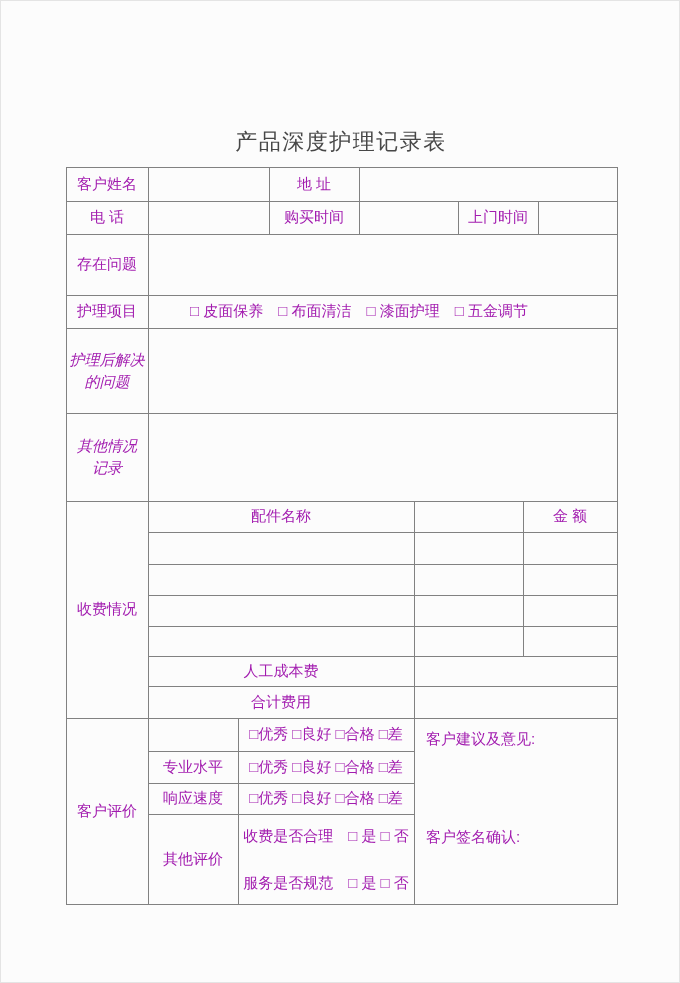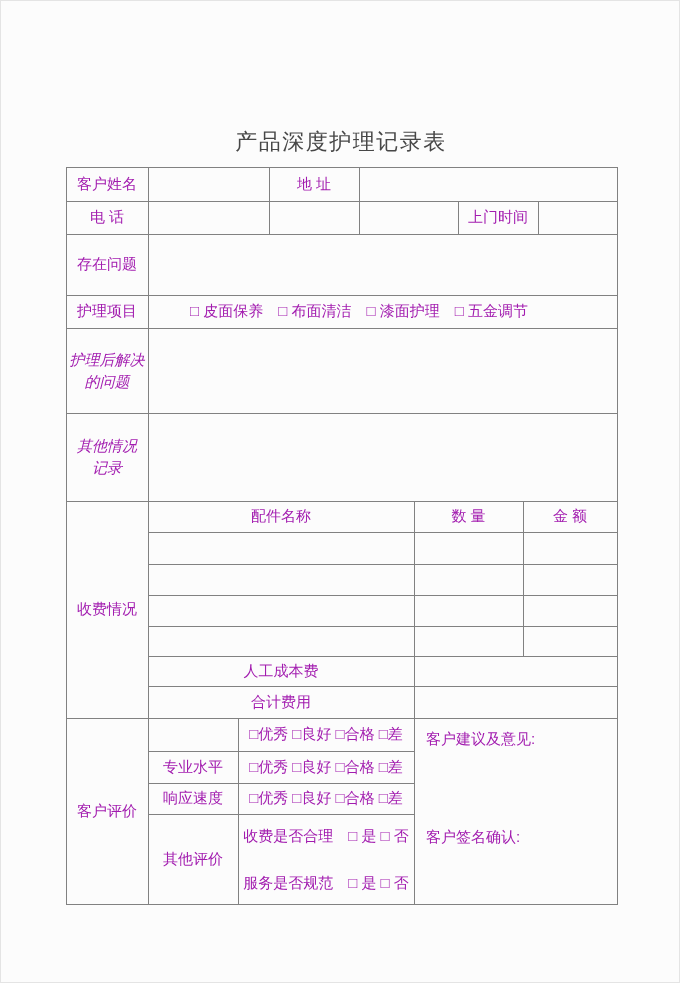--- a/index.html
+++ b/index.html
@@ -59,20 +59,21 @@
   <div class="line" style="left:522px;top:500px;width:1px;height:156px"></div>
   <div class="line" style="left:237px;top:717px;width:1px;height:187px"></div>
 
   <div class="cell" style="left:65px;top:166px;width:82px;height:34px">客户姓名</div>
   <div class="cell" style="left:147px;top:166px;width:121px;height:34px"></div>
   <div class="cell" style="left:268px;top:166px;width:90px;height:34px">地 址</div>
   <div class="cell" style="left:358px;top:166px;width:258px;height:34px"></div>
 
   <div class="cell" style="left:65px;top:200px;width:82px;height:33px">电 话</div>
   <div class="cell" style="left:147px;top:200px;width:121px;height:33px"></div>
+  <div class="cell" style="left:268px;top:200px;width:90px;height:33px">购买时间</div>
   <div class="cell" style="left:358px;top:200px;width:99px;height:33px"></div>
   <div class="cell" style="left:457px;top:200px;width:80px;height:33px">上门时间</div>
   <div class="cell" style="left:537px;top:200px;width:79px;height:33px"></div>
 
   <div class="cell" style="left:65px;top:233px;width:82px;height:61px">存在问题</div>
   <div class="cell" style="left:147px;top:233px;width:469px;height:61px"></div>
 
   <div class="cell" style="left:65px;top:294px;width:82px;height:33px">护理项目</div>
   <div class="cell left" style="left:147px;top:294px;width:469px;height:33px;padding-left:42px">□ 皮面保养　□ 布面清洁　□ 漆面护理　□ 五金调节</div>
 
@@ -83,21 +84,20 @@
   <div class="cell" style="left:147px;top:327px;width:469px;height:85px"></div>
 
   <div class="cell two-line" style="left:65px;top:412px;width:82px;height:88px">
     <span>其他情况</span>
     <span>记录</span>
   </div>
   <div class="cell" style="left:147px;top:412px;width:469px;height:88px"></div>
 
   <div class="cell" style="left:65px;top:500px;width:82px;height:217px">收费情况</div>
   <div class="cell" style="left:147px;top:500px;width:266px;height:31px">配件名称</div>
-  <div class="cell" style="left:413px;top:500px;width:109px;height:31px">数 量</div>
   <div class="cell" style="left:522px;top:500px;width:94px;height:31px">金 额</div>
   <div class="cell" style="left:147px;top:531px;width:469px;height:32px"></div>
   <div class="cell" style="left:147px;top:563px;width:469px;height:31px"></div>
   <div class="cell" style="left:147px;top:594px;width:469px;height:31px"></div>
   <div class="cell" style="left:147px;top:625px;width:469px;height:30px"></div>
   <div class="cell" style="left:147px;top:655px;width:266px;height:30px">人工成本费</div>
   <div class="cell" style="left:413px;top:655px;width:203px;height:30px"></div>
   <div class="cell" style="left:147px;top:685px;width:266px;height:32px">合计费用</div>
   <div class="cell" style="left:413px;top:685px;width:203px;height:32px"></div>
 

